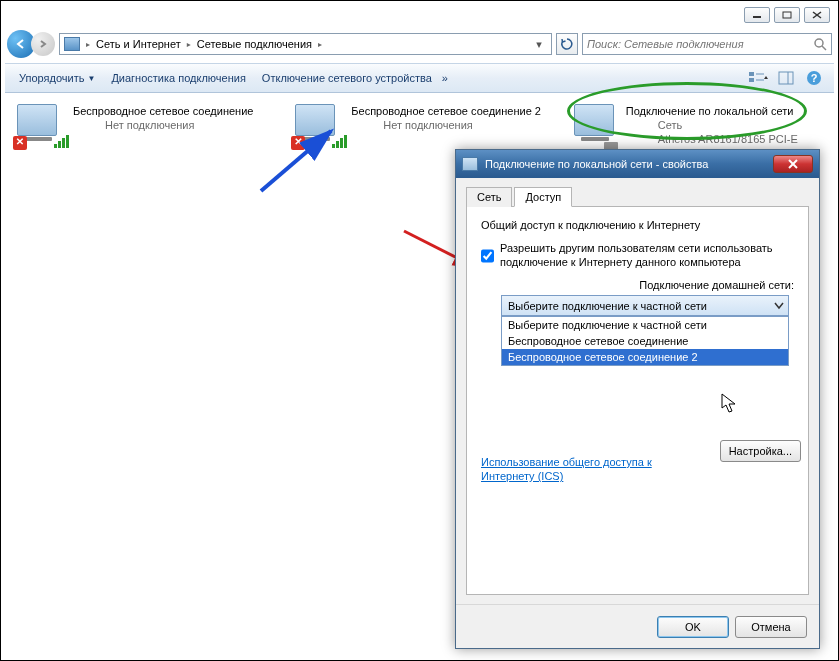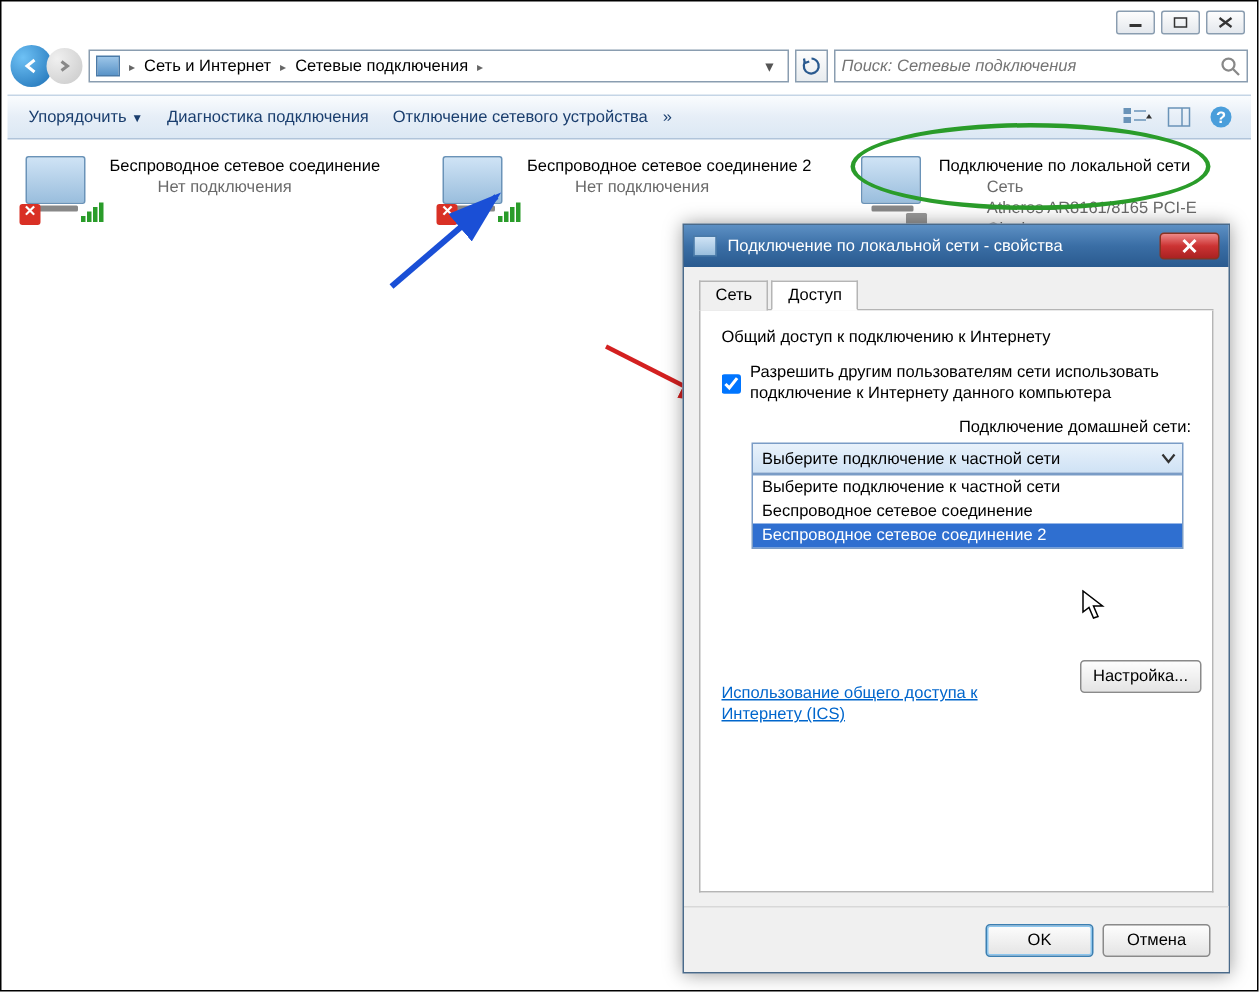--- a/index.html
+++ b/index.html
@@ -13,21 +13,21 @@
 .navbar { position: absolute; top: 28px; left: 6px; right: 6px; height: 30px; display: flex; align-items: center; gap: 4px; }
 .nav-arrows { display:flex; align-items:center; }
 .nav-back { width:28px; height:28px; border-radius:50%; background: radial-gradient(circle at 30% 30%, #6ec1f5, #1a6db3); display:flex; align-items:center; justify-content:center; cursor:pointer; }
 .nav-fwd { width:24px; height:24px; border-radius:50%; background: radial-gradient(circle at 30% 30%, #f0f0f0, #c8c8c8); margin-left:-4px; display:flex; align-items:center; justify-content:center; cursor:pointer; }
 .addr { flex:1; height:22px; border:1px solid #8a9db0; background:#fff; display:flex; align-items:center; padding:0 4px; gap:6px; }
 .addr-icon { width:16px; height:14px; background:linear-gradient(#9cc5e8,#5a94c8); border:1px solid #4a7aa8; }
 .crumb { color:#000; cursor:pointer; }
 .crumb-sep { color:#666; font-size:8px; }
 .addr-drop { width:16px; text-align:center; color:#555; cursor:pointer; }
 .addr-refresh { width:22px; height:22px; border:1px solid #8a9db0; background:linear-gradient(#fdfdfd,#e8ecef); display:flex; align-items:center; justify-content:center; cursor:pointer; }
-.searchbox { width:276px; height:22px; border:1px solid #8a9db0; background:#fff; display:flex; align-items:center; padding:0 4px; gap:4px; }
+.searchbox { width:250px; height:22px; border:1px solid #8a9db0; background:#fff; display:flex; align-items:center; padding:0 4px; gap:4px; }
 .searchbox input { border:none; outline:none; flex:1; color:#888; font-style:italic; }
 
 
 .toolbar { position:absolute; top:62px; left:4px; right:4px; height:30px; background:linear-gradient(#fafcfe,#e6eef7,#dce8f4); border-top:1px solid #c5d5e6; border-bottom:1px solid #b0c4da; display:flex; align-items:center; padding:0 8px; gap:4px; }
 .tb-item { color:#1a3e6e; padding:4px 6px; cursor:pointer; display:flex; align-items:center; gap:3px; }
 .tb-sep { color:#1a3e6e; }
 .tb-spacer { flex:1; }
 .tb-icon-btn { width:24px; height:22px; display:flex; align-items:center; justify-content:center; cursor:pointer; }
 
 

